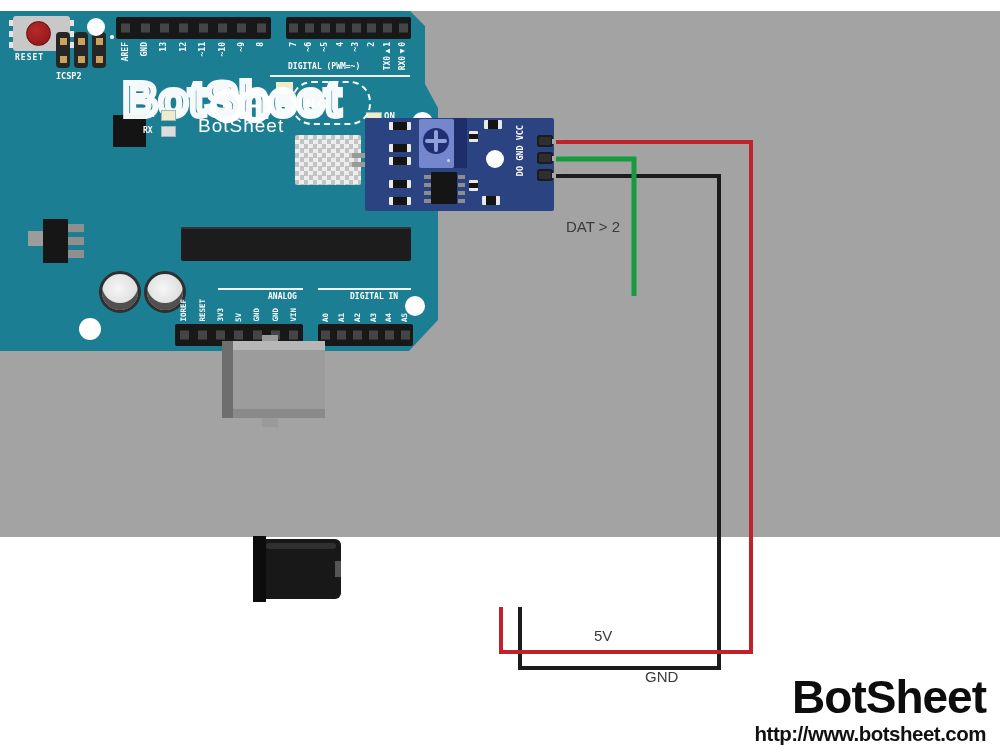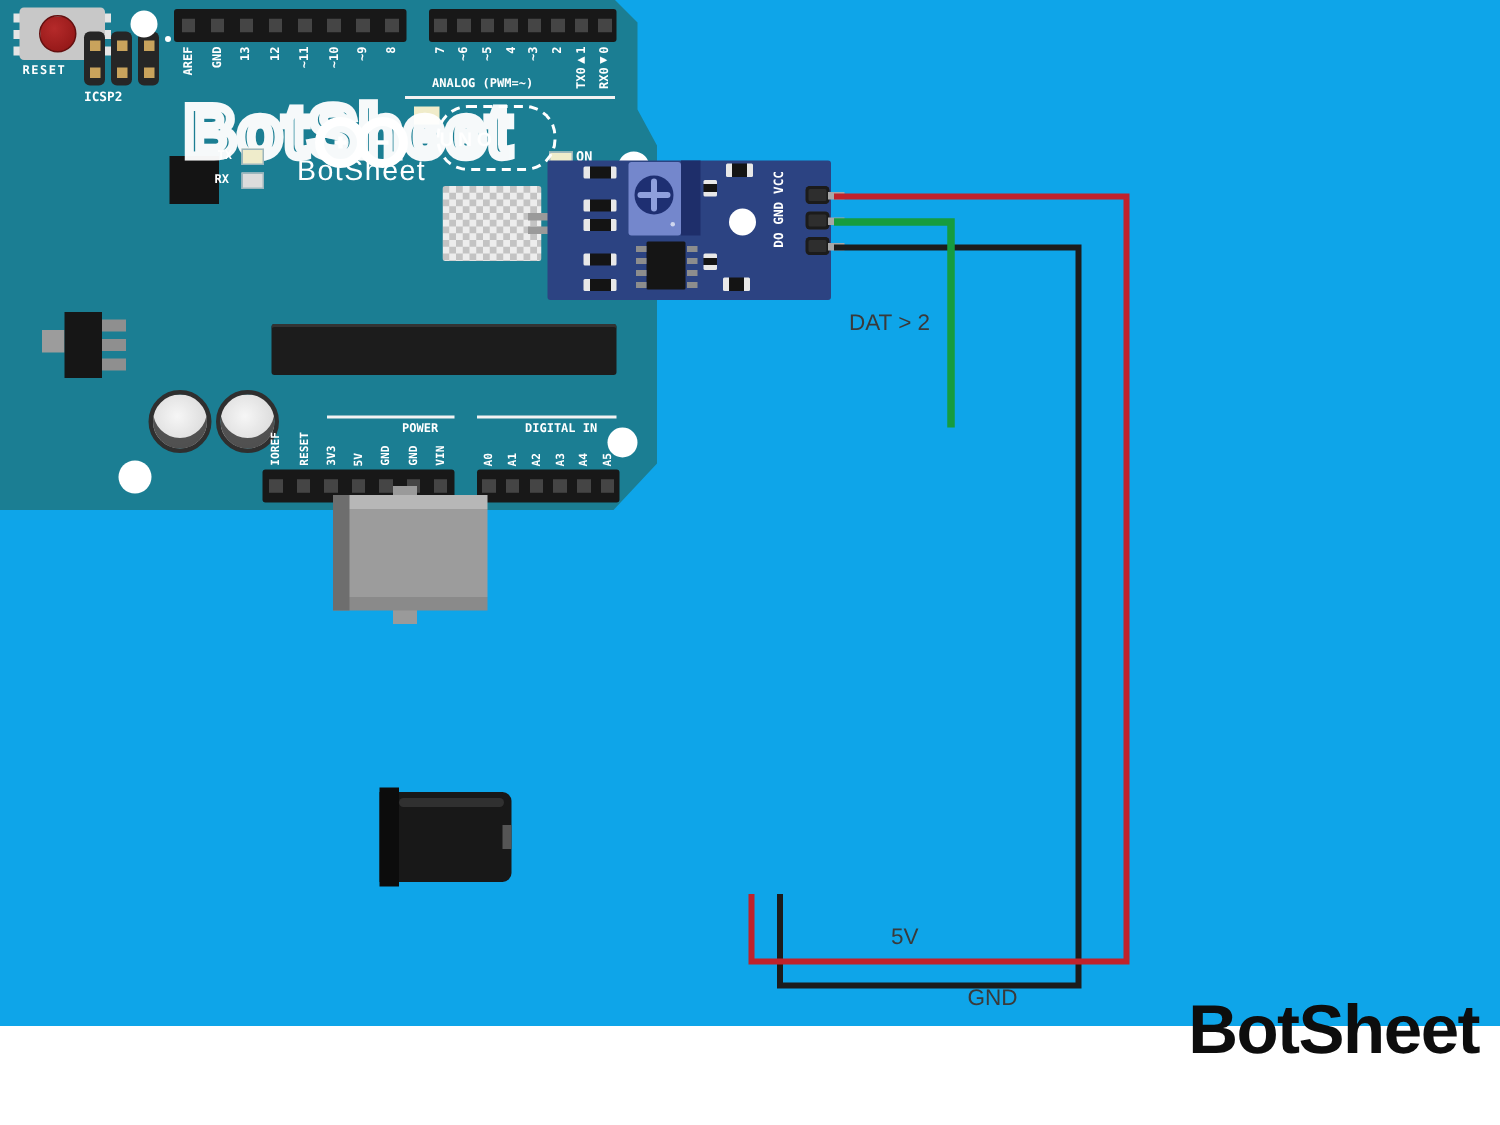--- a/index.html
+++ b/index.html
@@ -1,18 +1,18 @@
 <!DOCTYPE html>
 <html><head>
 <meta charset="utf-8">
 <style>
   html,body{margin:0;padding:0;background:#fff;width:1000px;height:750px;overflow:hidden;
     font-family:"Liberation Sans",sans-serif;}
   .abs{position:absolute;}
-  #canvas{position:absolute;left:0;top:0;width:1000px;height:684px;background:#0ea5e9;}
+  #canvas{position:absolute;left:0;top:11px;width:1000px;height:526px;background:#a3a3a3;}
 
   
   #title{left:57px;top:44px;font-size:29px;color:#2e2e2e;letter-spacing:.5px;font-weight:400;}
   .silk{font:bold 8px "DejaVu Sans Mono","DejaVu Sans",monospace;color:#fff;line-height:1;}
   .vtext{writing-mode:vertical-rl;transform:rotate(180deg);line-height:1;display:inline-block;font-style:normal;}
   .wire-label{position:absolute;font-size:15px;color:#3a3a3a;z-index:7;}
 
   
   #module{left:365px;top:107px;width:189px;height:93px;background:#2c4382;border-radius:2px;z-index:2;}
   #sensor-grid{left:295px;top:124px;width:66px;height:50px;border-radius:2px;z-index:1;
@@ -210,21 +210,21 @@
         <span class="plcell" style="width: 15.625px;">
           <i class="vtext">2</i>
         </span>
         <span class="plcell" style="width: 15.625px;">
           <i class="vtext">TX0▶1</i>
         </span>
         <span class="plcell" style="width: 15.625px;">
           <i class="vtext">RX0◀0</i>
         </span>
       </div>
-    <div class="silk abs" style="left:288px;top:52px;">ANALOG (PWM=~)</div>
+    <div class="silk abs" style="left:288px;top:52px;">DIGITAL (PWM=~)</div>
     <div class="silkline abs" style="left:270px;top:64px;width:140px;"></div>
 
     <div class="abs" style="left:113px;top:104px;width:33px;height:32px;background:#141414;"></div>
 
     <svg class="abs" style="left:205px;top:76px;z-index:3;" width="75" height="40" viewBox="0 0 75 40">
       <circle cx="22" cy="19" r="14" fill="none" stroke="#fff" stroke-width="6"></circle>
       <circle cx="50" cy="19" r="14" fill="none" stroke="#fff" stroke-width="6"></circle>
       <line x1="18" y1="19" x2="26" y2="19" stroke="#fff" stroke-width="3"></line>
       <line x1="22" y1="15" x2="22" y2="23" stroke="#fff" stroke-width="3"></line>
       <line x1="46" y1="19" x2="54" y2="19" stroke="#fff" stroke-width="3"></line>
@@ -264,21 +264,21 @@
     <div class="abs" style="left:28px;top:220px;width:15px;height:15px;background:#9c9c9c;"></div>
     <div class="abs" style="left:43px;top:208px;width:25px;height:44px;background:#161616;"></div>
     <div class="abs" style="left:68px;top:213px;width:16px;height:8px;background:#8f8f8f;"></div>
     <div class="abs" style="left:68px;top:226px;width:16px;height:8px;background:#8f8f8f;"></div>
     <div class="abs" style="left:68px;top:239px;width:16px;height:8px;background:#8f8f8f;"></div>
     <div id="cap1" class="abs" style="left:99px;top:260px;"></div>
     <div id="cap2" class="abs" style="left:144px;top:260px;"></div>
 
     <div class="silkline abs" style="left:218px;top:277px;width:85px;"></div>
     <div class="silkline abs" style="left:318px;top:277px;width:93px;"></div>
-    <div class="silk abs" style="left:268px;top:282px;">POWER</div>
+    <div class="silk abs" style="left:268px;top:282px;">ANALOG</div>
     <div class="silk abs" style="left:350px;top:282px;">DIGITAL IN</div>
 
     <div class="plabels bottom small silk" style="left:175px;top:281px;width:128px;height:30px;">
         <span class="plcell" style="width: 18.28px;">
           <i class="vtext">IOREF</i>
         </span>
         <span class="plcell" style="width: 18.28px;">
           <i class="vtext">RESET</i>
         </span>
         <span class="plcell" style="width: 18.28px;">
@@ -343,14 +343,15 @@
       <polyline points="556,148 634,148 634,285" fill="none" stroke="#169c3f" stroke-width="5"></polyline>
     </svg>
   <div id="wire-labels">
       <div class="wire-label" style="left: 566px; top: 207px;">DAT &gt; 2</div>
       <div class="wire-label" style="left: 594px; top: 616px;">5V</div>
       <div class="wire-label" style="left: 645px; top: 657px;">GND</div>
     </div>
 
   <div id="footer" class="abs">
     <div id="footer-logo">BotSheet</div>
+    <div id="footer-url">http://www.botsheet.com</div>
   </div>
 </div>
 
 </body></html>

